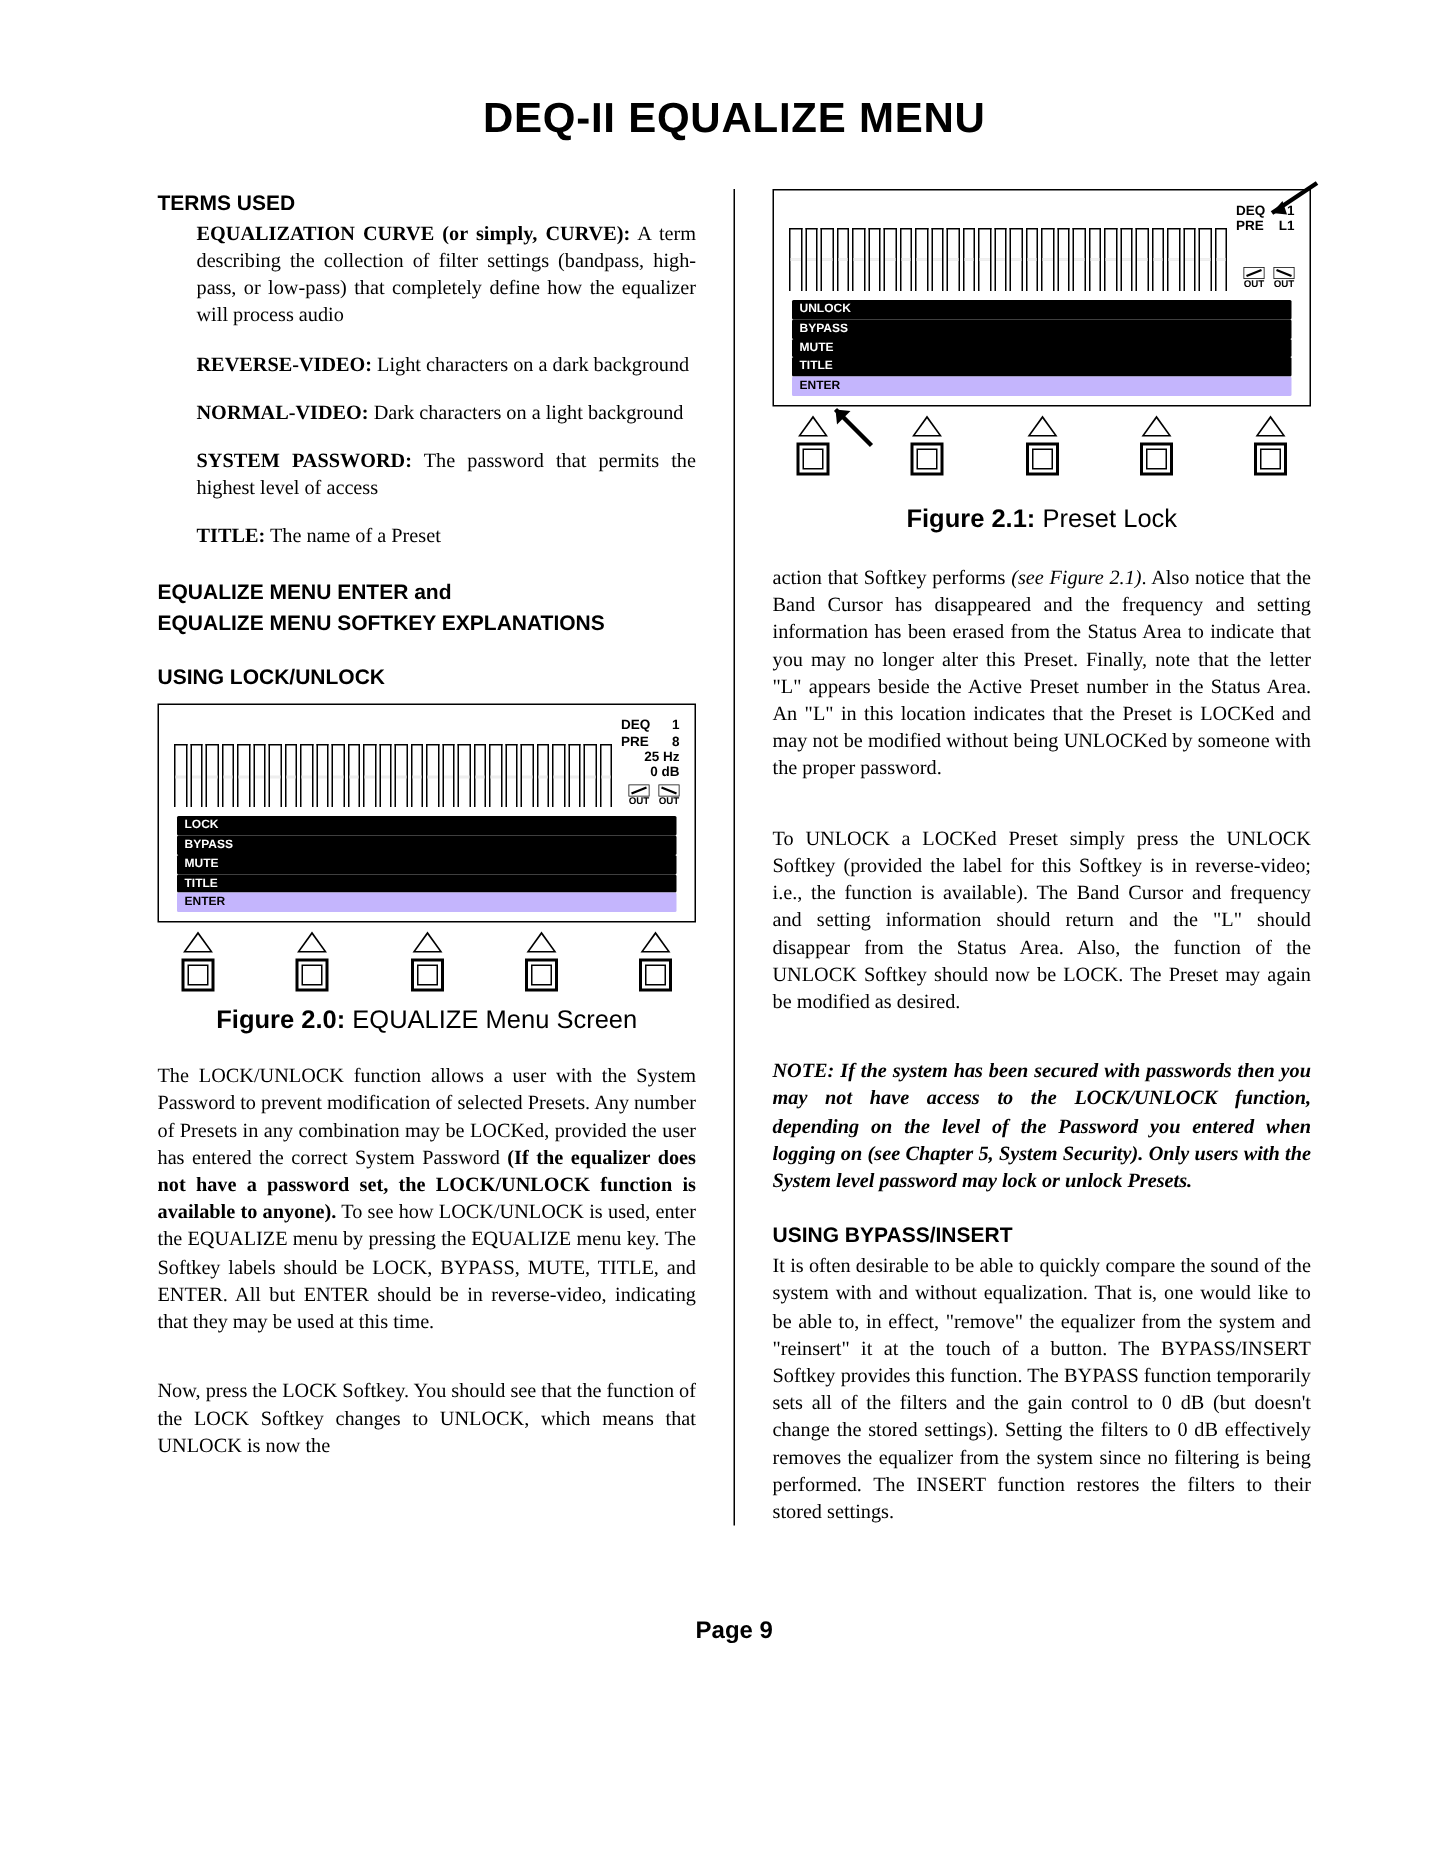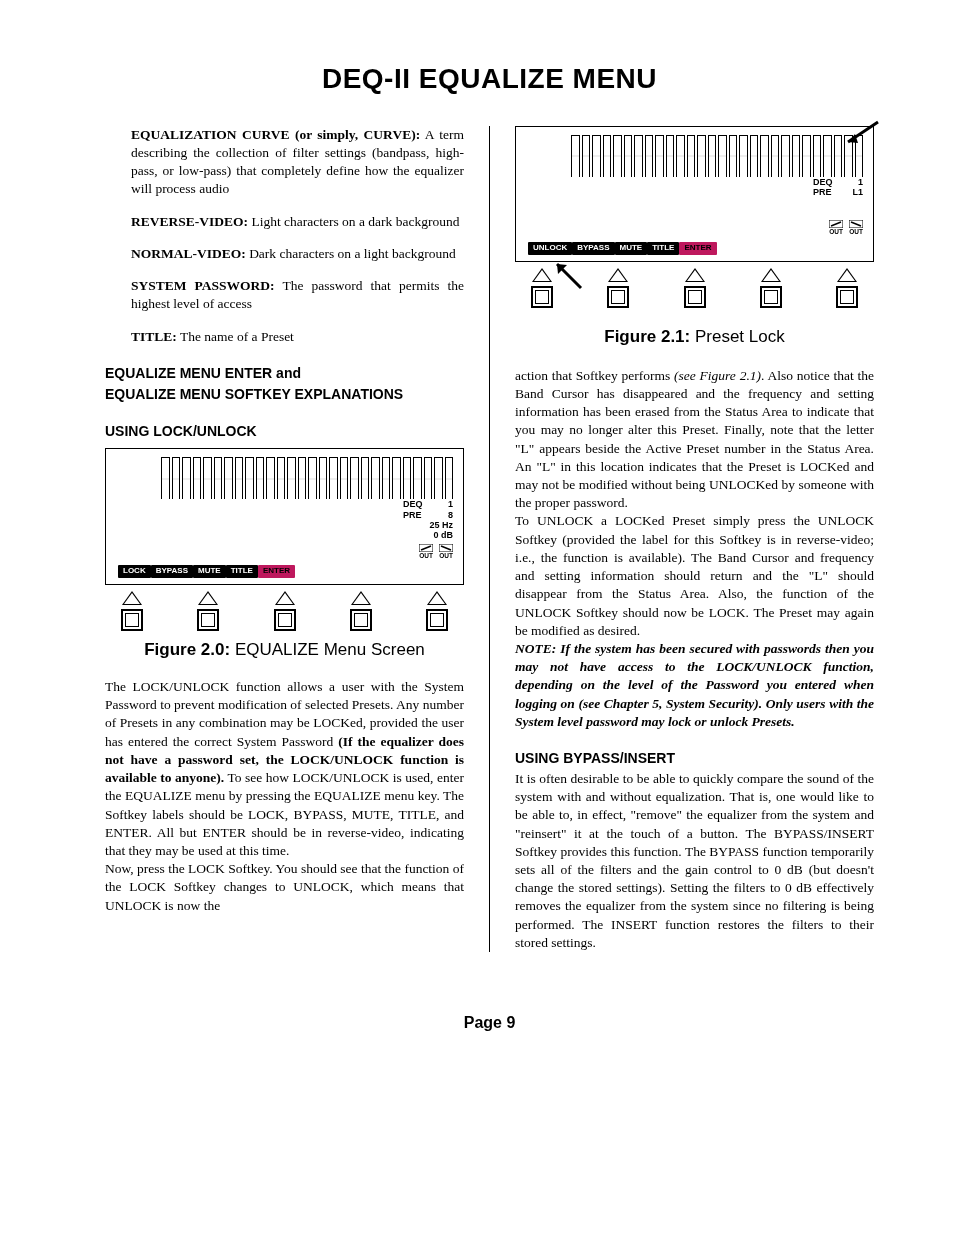--- a/index.html
+++ b/index.html
@@ -38,21 +38,21 @@
     align-self: stretch;
   }
   h2.section {
     font-family: 'Arial Black', Arial, sans-serif;
     font-weight: 900;
     font-size: 14px;
     margin: 0 0 2px 0;
   }
   h2.section.mt { margin-top: 18px; }
   p { margin: 0; text-align: justify; }
-  p + p { margin-top: 0; }
+  p + p { margin-top: 28px; }
   .indent-block { margin-left: 26px; }
   .term { font-weight: bold; }
   .term-para { margin: 0 0 14px 0; text-align: justify; }
   .ital { font-style: italic; }
   .bold { font-weight: bold; }
 
   
   .figure { margin: 8px 0 8px 0; }
   .figure.mt { margin-top: 0; margin-bottom: 18px;}
   .fig-caption {
@@ -63,21 +63,21 @@
   }
   .fig-caption .fc-bold { font-weight: 900; }
 
   
   .panel {
     border: 1.5px solid #000;
     background: #fff;
     padding: 8px 10px 6px 10px;
     position: relative;
   }
-  .lcd-row { display:flex; align-items:flex-end;flex-direction:column; }
+  .lcd-row { display:flex; align-items:flex-end; }
   .graph {
     display: flex;
     align-items: flex-end;
     gap: 2px;
     height: 54px;
     flex: 1;
   }
   .band {
     width: 8.5px;
     border-left: 1px solid #000;
@@ -109,31 +109,32 @@
   .status .row { display:flex; justify-content:space-between; }
   .out-icons { display:flex; gap:6px; justify-content:flex-end; margin-top:3px;}
   .out-box { display:flex; flex-direction:column; align-items:center; font-size:6.5px; font-weight:900; font-family:Arial,sans-serif;}
   .out-box svg { display:block; }
 
   .softkey-labels {
     display:flex;
     justify-content:flex-start;
     margin-top:6px;
     padding: 0 2px;
+    flex-direction: column;
   }
   .sk-label {
     font-family: Arial, sans-serif;
     font-size: 8px;
     font-weight: 900;
     color:#fff;
     background:#000;
     padding: 1px 5px 1px 5px;
     border-radius:1px;
   }
-  .sk-label.normal { color:#000; background:#be185d; }
+  .sk-label.normal { color:#000; background:#c4b5fd; }
 
   
   .btn-row {
     display:flex;
     justify-content:space-between;
     padding: 6px 16px 0 16px;
     position:relative;
   }
   .btn-col { display:flex; flex-direction:column; align-items:center; gap:4px; }
   .tri-outline { width:0;height:0;border-left:10px solid transparent;border-right:10px solid transparent;border-bottom:14px solid #000; position:relative;}
@@ -155,20 +156,21 @@
   }
 </style>
 </head>
 <body>
 
 <h1 class="page-title">DEQ-II EQUALIZE MENU</h1>
 
 <div class="columns">
 
   <div class="col">
+    <h2 class="section">TERMS USED</h2>
     <div class="indent-block">
       <p class="term-para"><span class="term">EQUALIZATION CURVE (or simply, CURVE):</span> <span>A term describing the collection of filter settings (bandpass, high-pass, or low-pass) that completely define how the equalizer will process audio</span></p>
       <p class="term-para"><span class="term">REVERSE-VIDEO:</span>  <span>Light characters on a dark background</span></p>
       <p class="term-para"><span class="term">NORMAL-VIDEO:</span>  <span>Dark characters on a light background</span></p>
       <p class="term-para"><span class="term">SYSTEM PASSWORD:</span>  <span>The password that permits the highest level of access</span></p>
       <p class="term-para" style="margin-bottom:18px"><span class="term">TITLE:</span>  <span>The name of a Preset</span></p>
     </div>
 
     <h2 class="section">EQUALIZE MENU ENTER and</h2>
     <h2 class="section">EQUALIZE MENU SOFTKEY EXPLANATIONS</h2>

